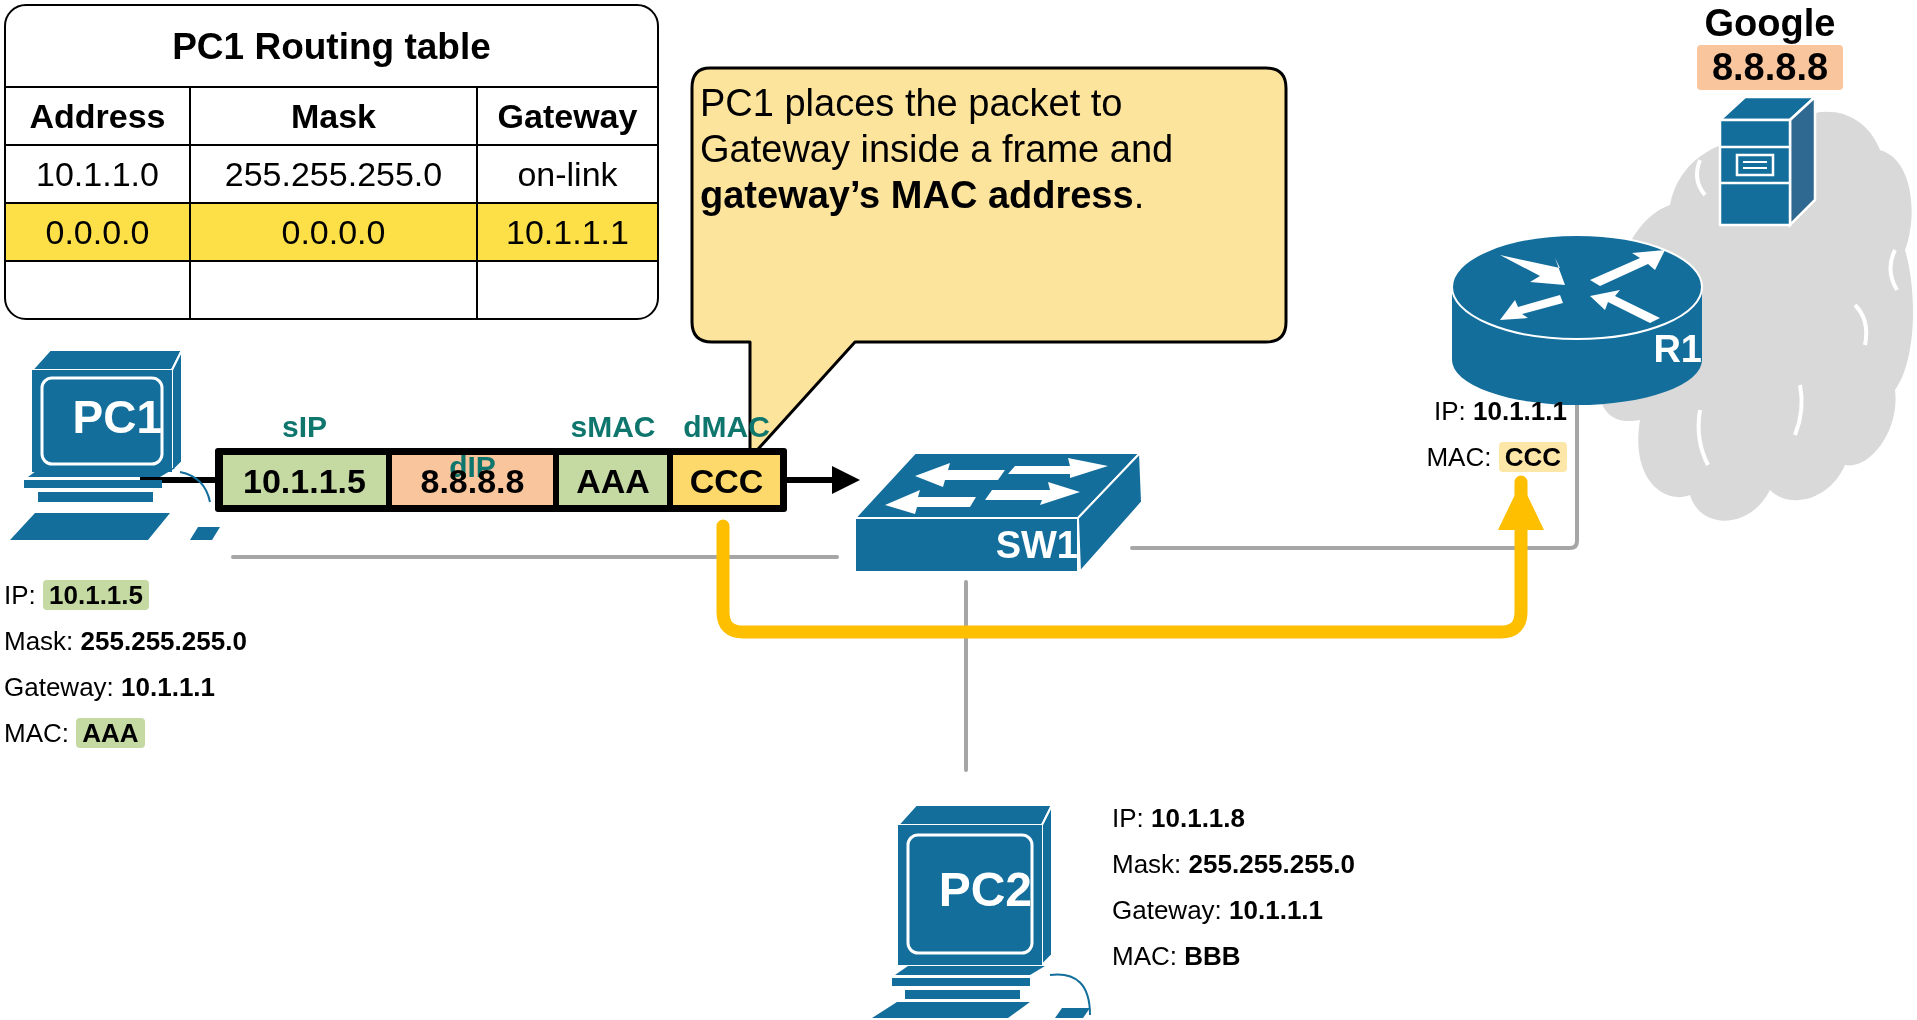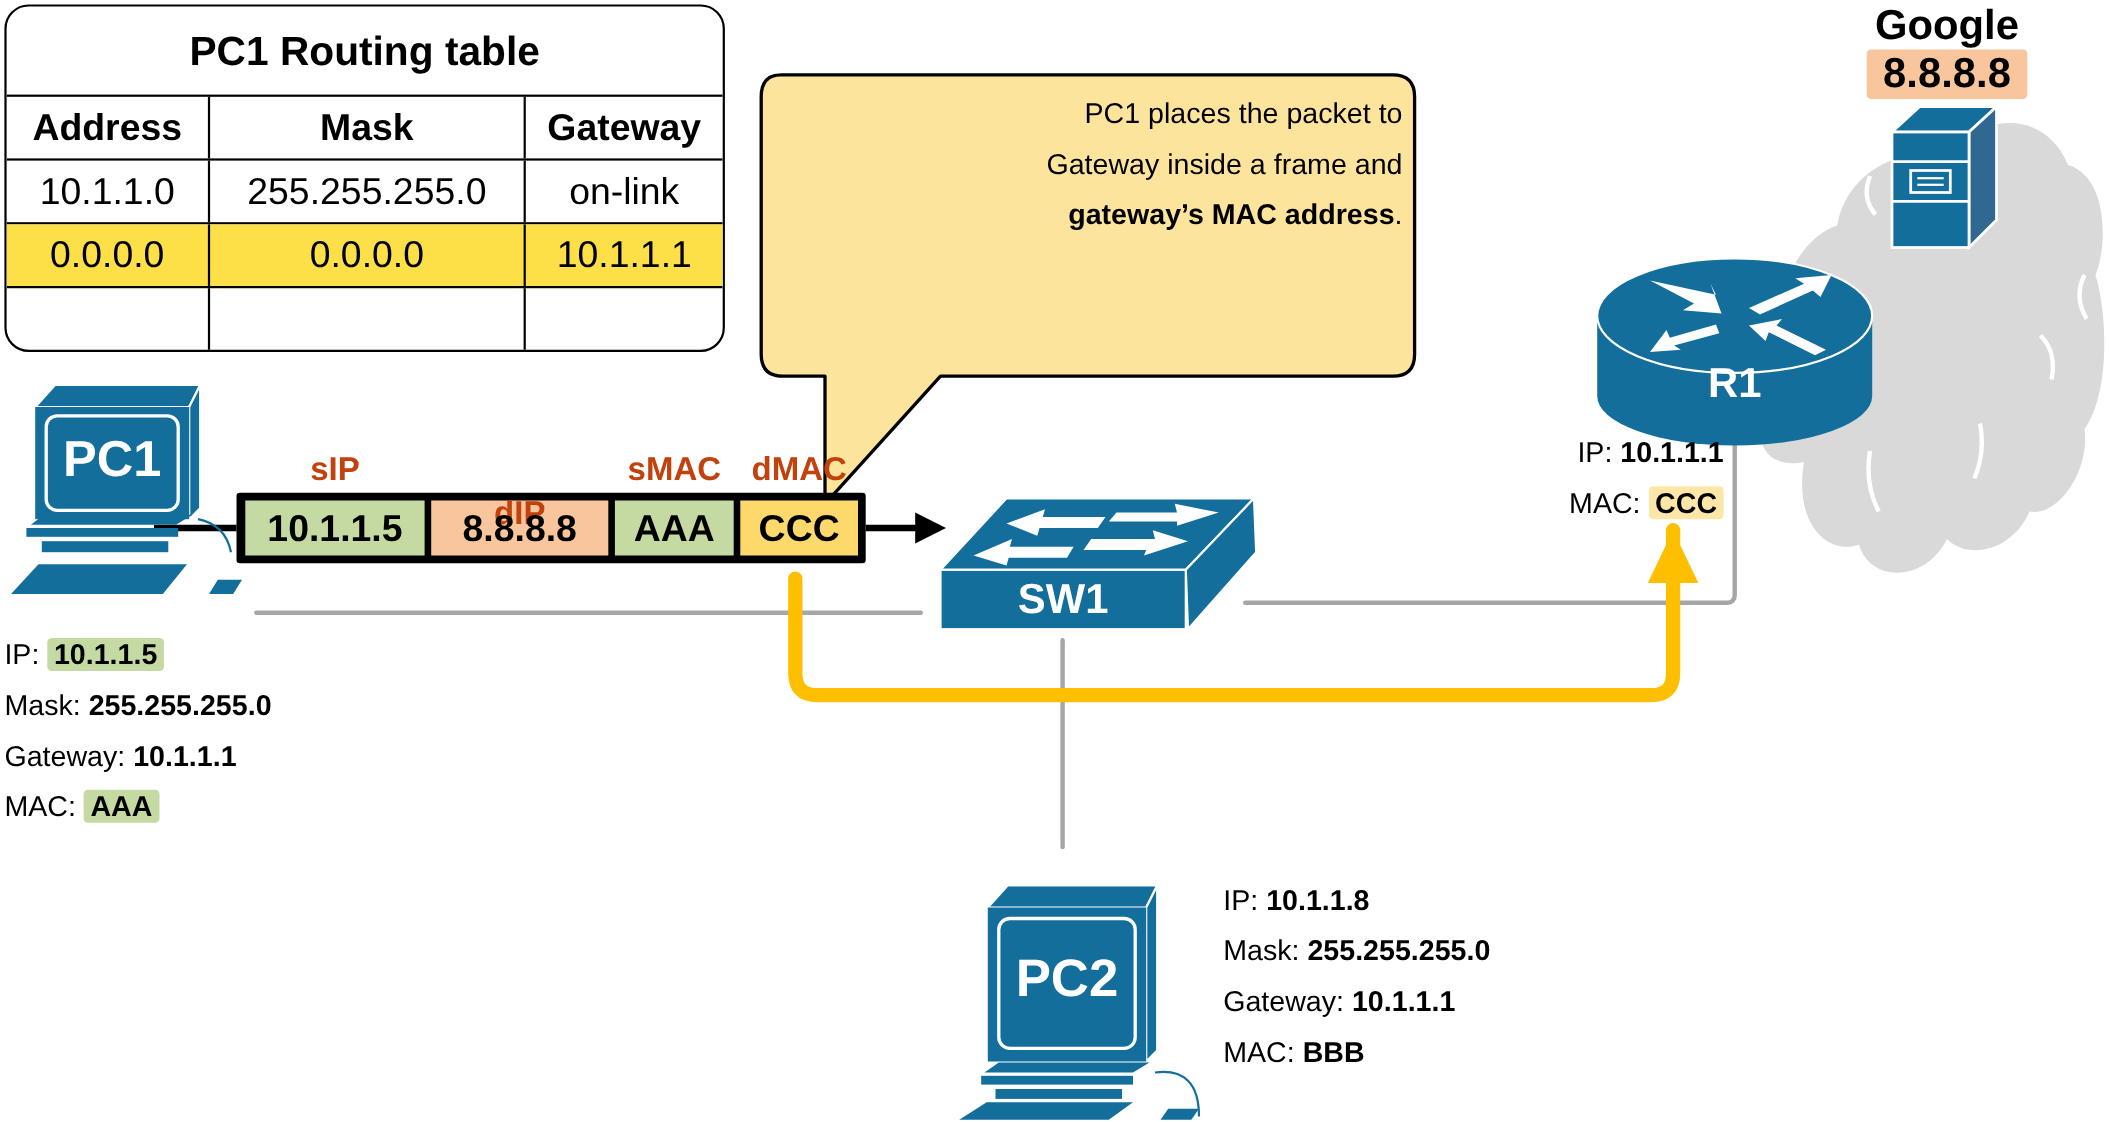--- a/index.html
+++ b/index.html
@@ -14,32 +14,32 @@
               border-bottom:2.5px solid #000; box-sizing:border-box; }
   .rt-row { display:flex; height:58px; border-bottom:2.5px solid #000; box-sizing:border-box; }
   .rt-row:last-child { border-bottom:none; height:62px; }
   .rt-cell { display:flex; align-items:center; justify-content:center; font-size:34px;
              box-sizing:border-box; border-right:2.5px solid #000; }
   .rt-cell:last-child { border-right:none; }
   .c1 { width:185px; } .c2 { width:287px; } .c3 { flex:1; }
   .rt-head .rt-cell { font-weight:bold; font-size:34px; }
   .rt-row.hl { background:#fde047; }
   
-  .bubble-text { left:700px; top:80px; width:575px; text-align:right; font-size:26px; line-height:46px; }
+  .bubble-text { left:700px; top:80px; width:575px; text-align:left; font-size:38px; line-height:46px; }
   .bubble-text b { font-weight:bold; }
   
-  .frame-label { font-weight:bold; font-size:30px; color:#c2410c; text-align:center; top:410px; }
+  .frame-label { font-weight:bold; font-size:30px; color:#0f766e; text-align:center; top:410px; }
   .frame-cell { font-weight:bold; font-size:34px; display:flex; align-items:center; justify-content:center;
                 top:452px; height:58px; }
   
   .info { font-size:26px; line-height:46px; white-space:nowrap; }
   .info b { font-weight:bold; }
   .hl-green { background:#c5d9a3; border-radius:4px; padding:0 6px; }
   .hl-yellow { background:#fde7a8; border-radius:4px; padding:0 6px; }
-  .dev-label { color:#fff; font-weight:bold; text-align:center; }
+  .dev-label { color:#fff; font-weight:bold; text-align:right; }
 </style>
 </head>
 <body>
 
 <svg class="canvas" width="1917" height="1020" viewBox="0 0 1917 1020">
 
   <g>
     <path fill="#d9d9d9" d="M1640,420 C1590,430 1590,370 1620,350 C1600,300 1625,220 1670,205 C1680,150 1740,130 1770,145
       C1800,100 1860,100 1880,150 C1915,160 1917,220 1905,250 C1917,290 1917,360 1895,390 C1900,430 1870,470 1845,465
       C1830,500 1790,510 1770,490 C1750,530 1700,530 1690,495 C1665,505 1630,480 1640,420 Z"></path>

